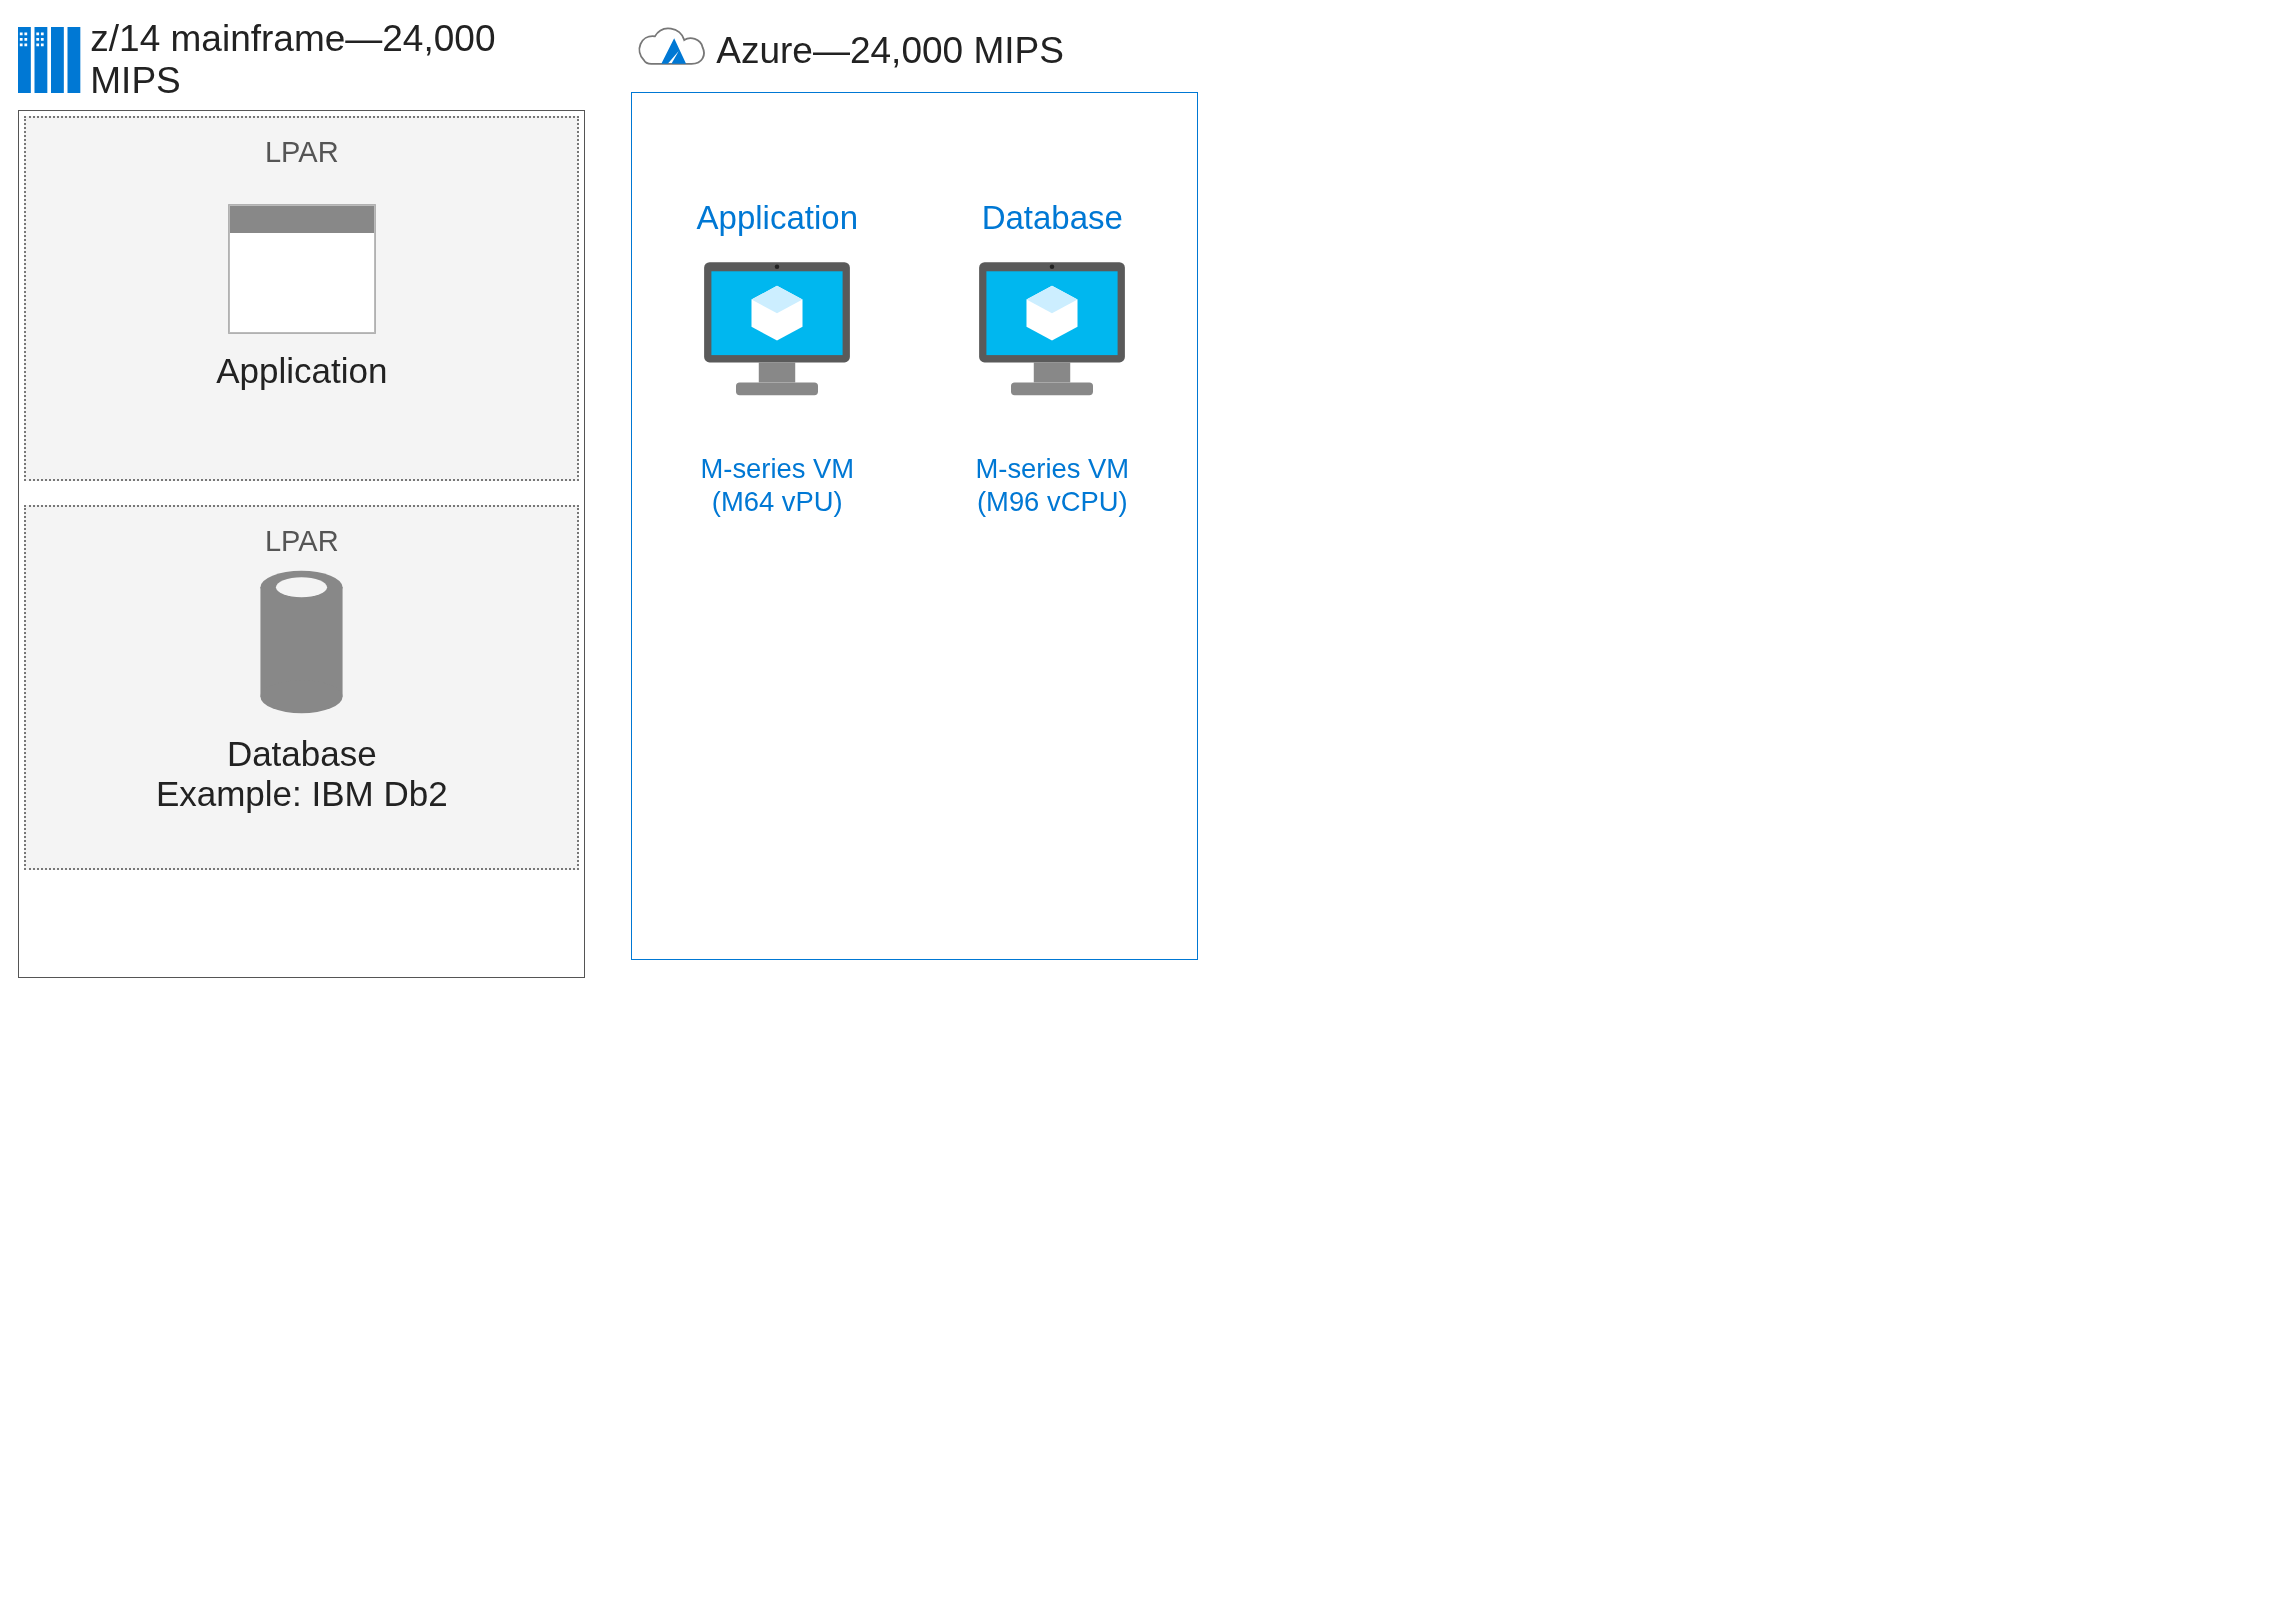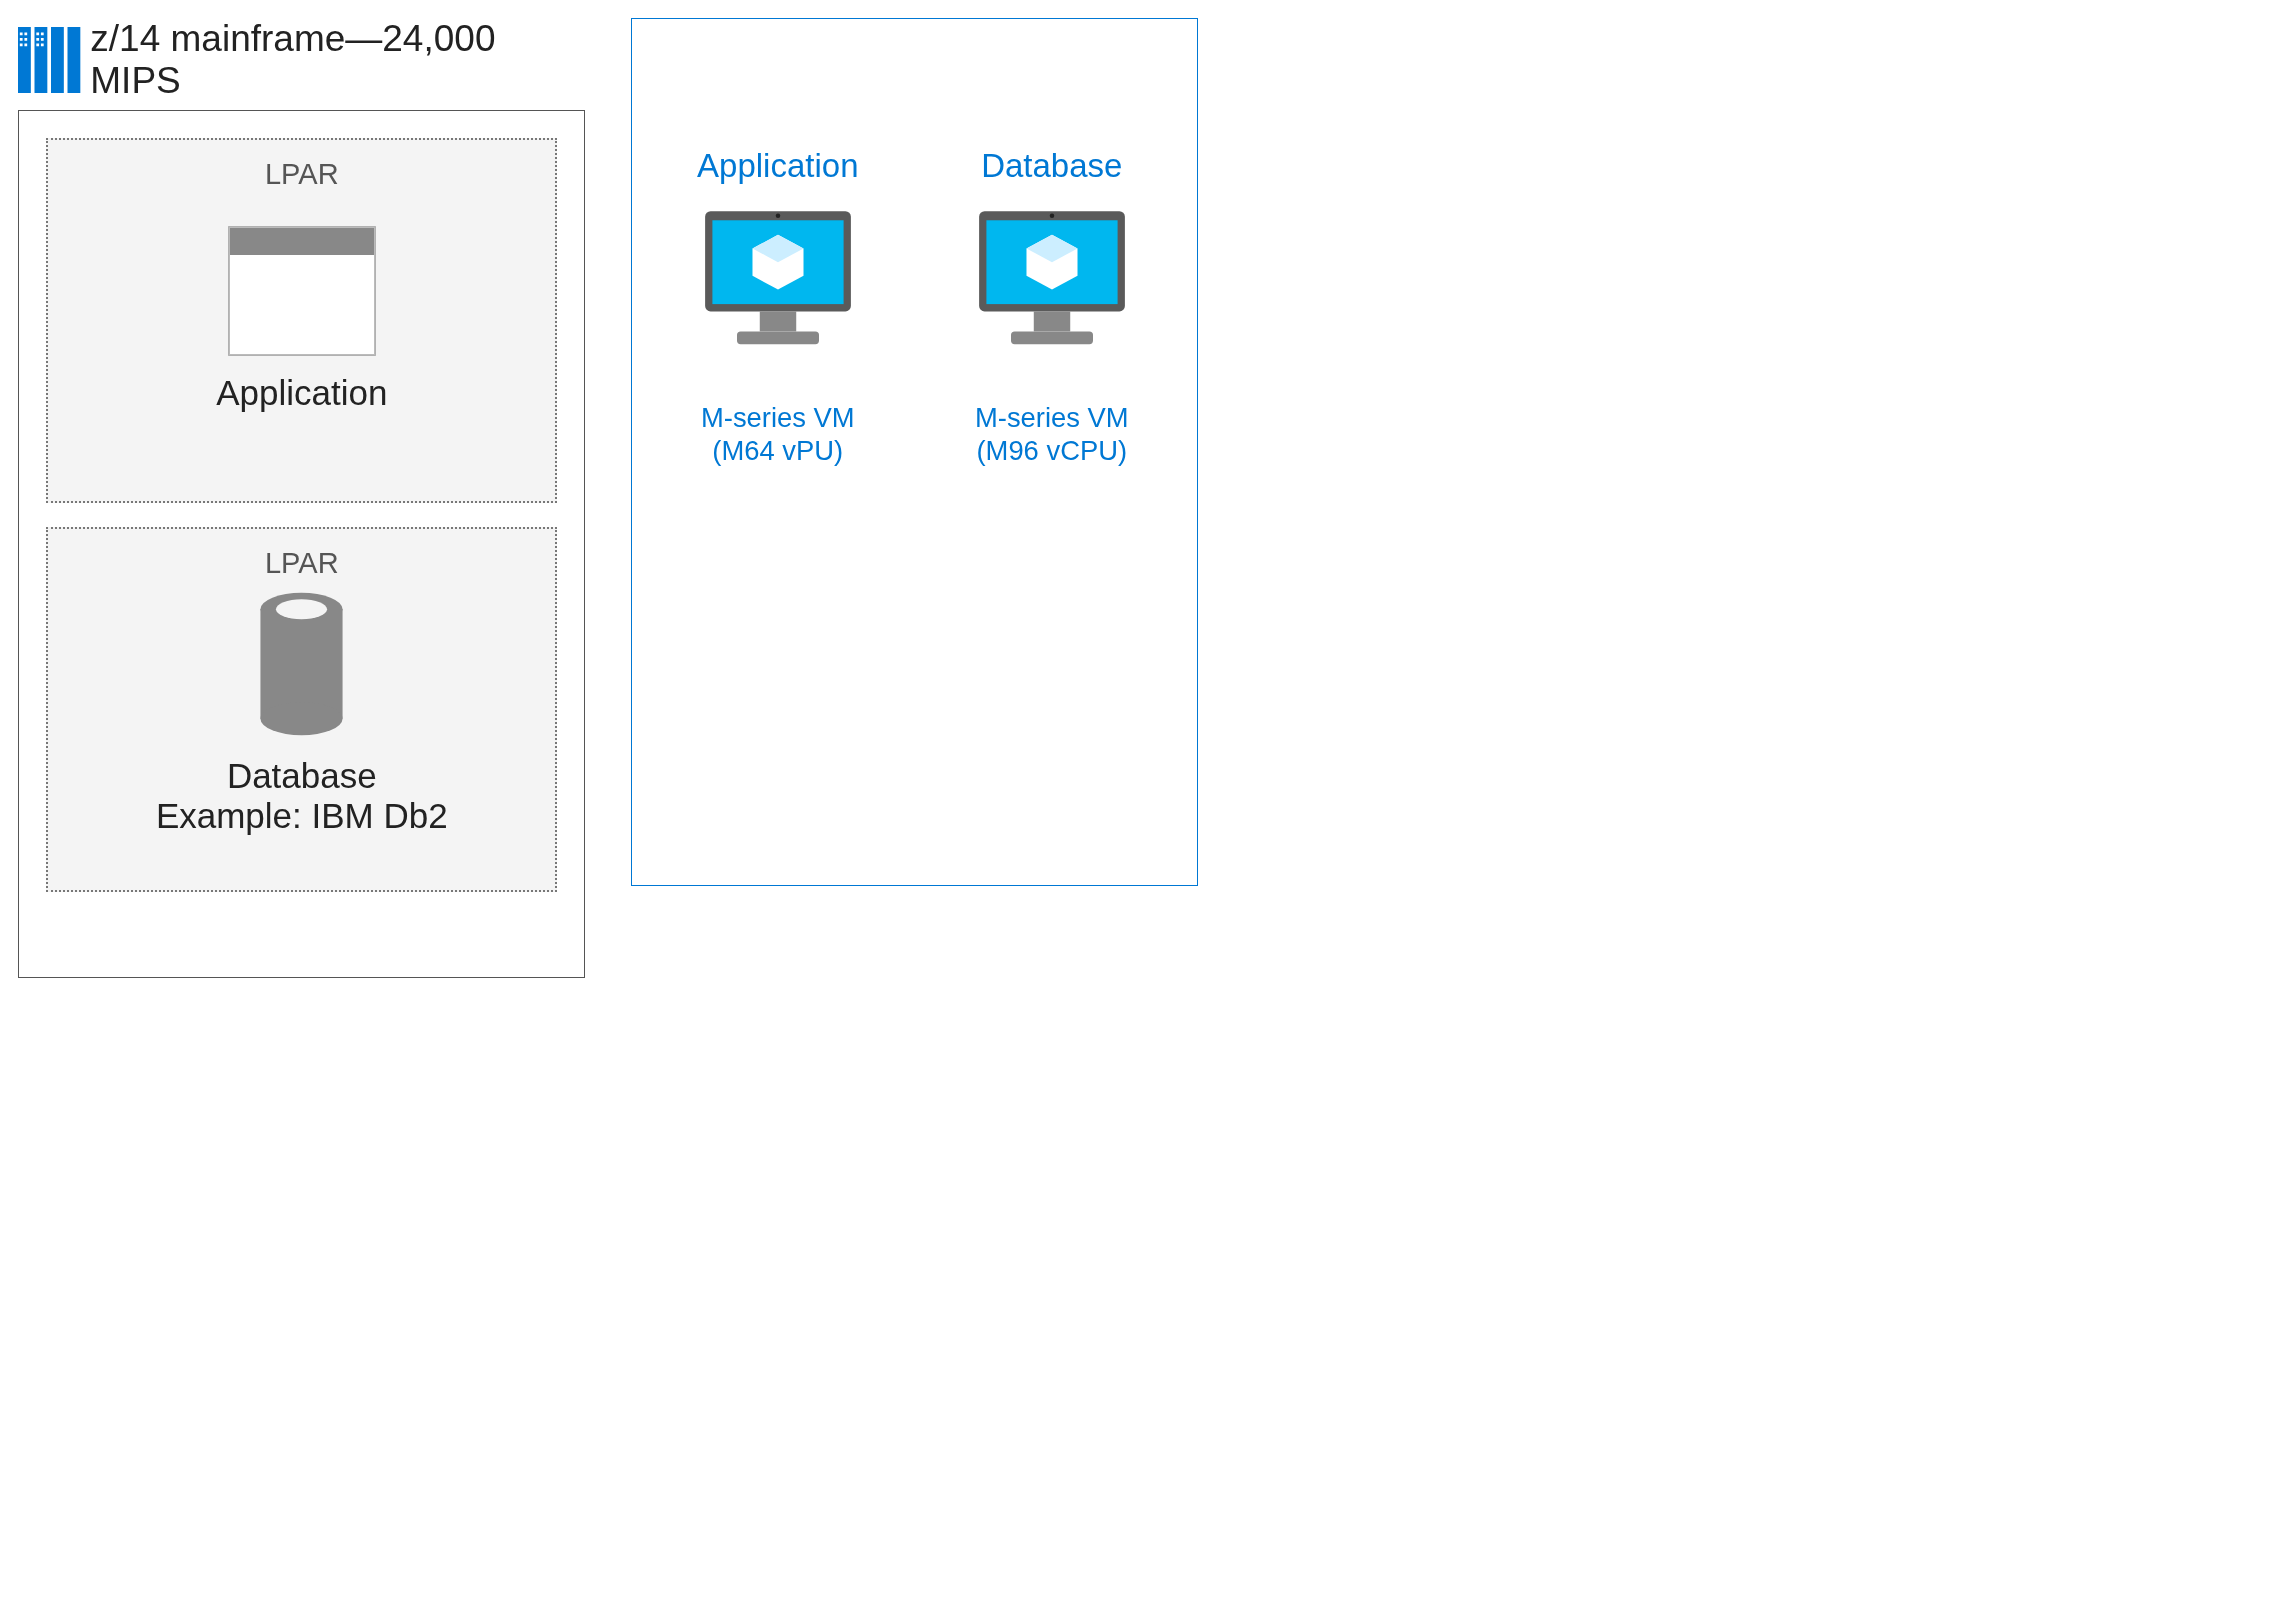--- a/index.html
+++ b/index.html
@@ -24,21 +24,21 @@
     gap: 6px;
     margin-bottom: 7.3px;
   }
   .title {
     font-size: 37px;
     font-weight: 400;
     color: #222;
   }
   .panel {
     border: 1.8px solid;
-    padding: 27px;
+    padding: 5px;
     min-height: 868px;
   }
   .panel-mainframe { border-color: #555; }
   .panel-azure { border-color: #0078D4; }
   .lpar-box {
     border: 2.7px dotted #777;
     background: #f4f4f4;
     margin-bottom: 24px;
     height: 365px;
     position: relative;
@@ -172,20 +172,29 @@
         <div class="lpar-caption">
           <span>Database</span><br>
           <span>Example: IBM Db2</span>
         </div>
       </div>
 
     </div>
   </div>
 
   <div class="column">
+    <div class="header">
+      <span class="cloud-icon">
+        <svg viewBox="0 0 86 72" width="79" height="66">
+          <path d="M66 50 C78 50 82 40 78 32 C76 22 64 20 58 24 C54 10 34 6 26 20 C10 18 4 36 14 46 C16 50 22 50 22 50 Z" fill="#ffffff" stroke="#777" stroke-width="2"></path>
+          <path d="M33 50 L47 22 L60 50 L44 50 L52 36 L40 50 Z" fill="#0078D4"></path>
+        </svg>
+      </span>
+      <span class="title">Azure—24,000 MIPS</span>
+    </div>
     <div class="panel panel-azure">
       <div class="azure-row">
 
         <div class="azure-item">
           <div class="azure-top">Application</div>
           <span class="vm-icon">
             <svg viewBox="0 0 180 170" width="164" height="155">
               <rect x="10" y="10" width="160" height="110" rx="6" fill="#5a5a5a"></rect>
               <rect x="18" y="20" width="144" height="92" fill="#00B7EF"></rect>
               <circle cx="90" cy="15" r="2.5" fill="#222"></circle>

